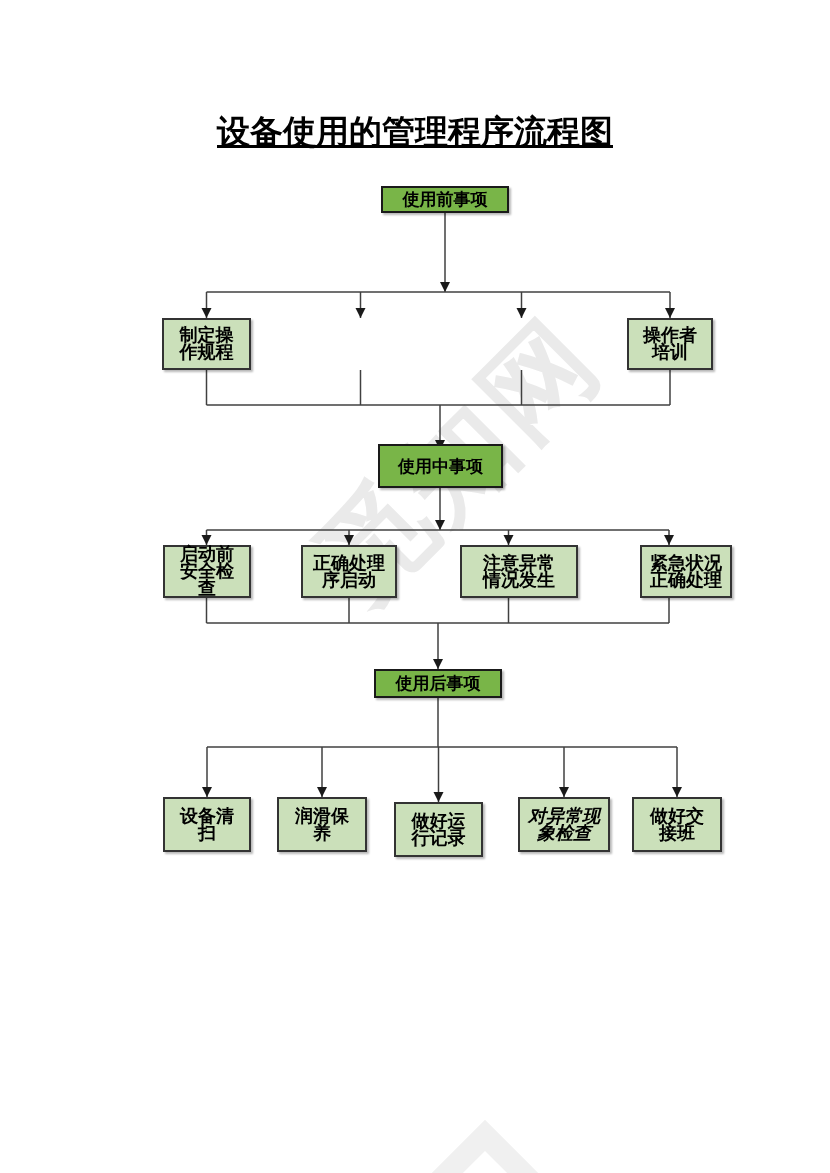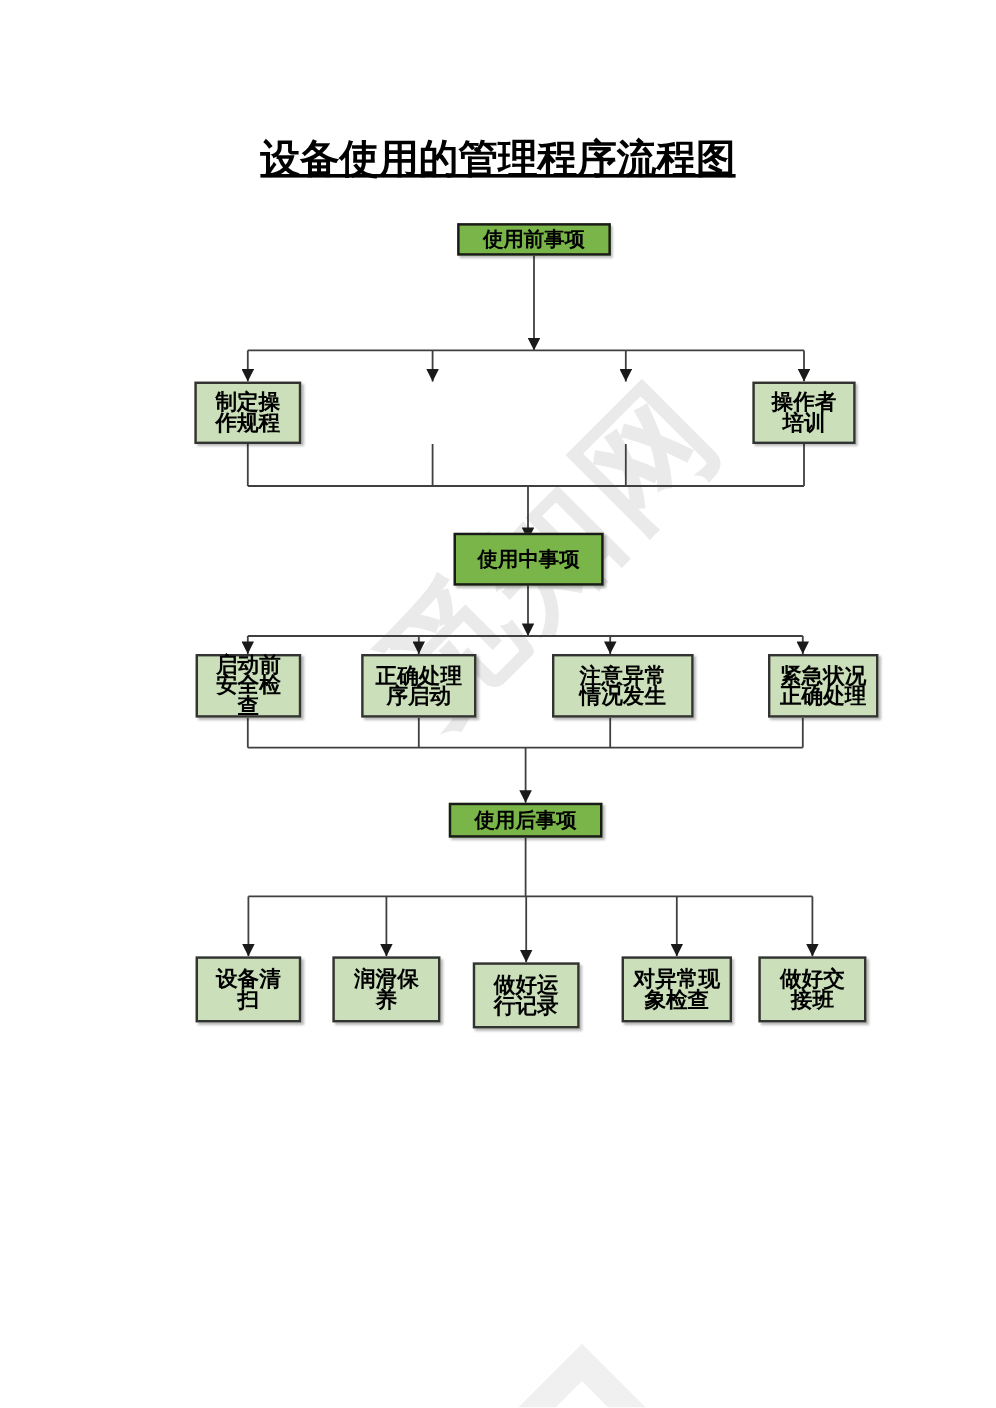--- a/index.html
+++ b/index.html
@@ -52,21 +52,21 @@
   .bD{left:627px;top:318px;width:86px;height:52px;}
   
   .bE{left:163px;top:545px;width:88px;height:53px;}
   .bF{left:301px;top:545px;width:96px;height:53px;}
   .bG{left:460px;top:545px;width:118px;height:53px;}
   .bH{left:623px;top:545px;width:92px;height:53px;margin-left:17px;}
   
   .bI{left:163px;top:797px;width:88px;height:55px;}
   .bJ{left:277px;top:797px;width:90px;height:55px;}
   .bK{left:394px;top:802px;width:89px;height:55px;}
-  .bL{left:518px;top:797px;width:92px;height:55px;}
+  .bL{left:518px;top:797px;width:92px;height:55px;font-style:italic;}
   .bM{left:632px;top:797px;width:90px;height:55px;}
   
   #connectors{position:absolute;left:0;top:0;z-index:1;}
   .cline{stroke:var(--line-color,#404040);stroke-width:1.5;fill:none;}
 </style>
 </head>
 <body>
 
 <div id="canvas">
 

